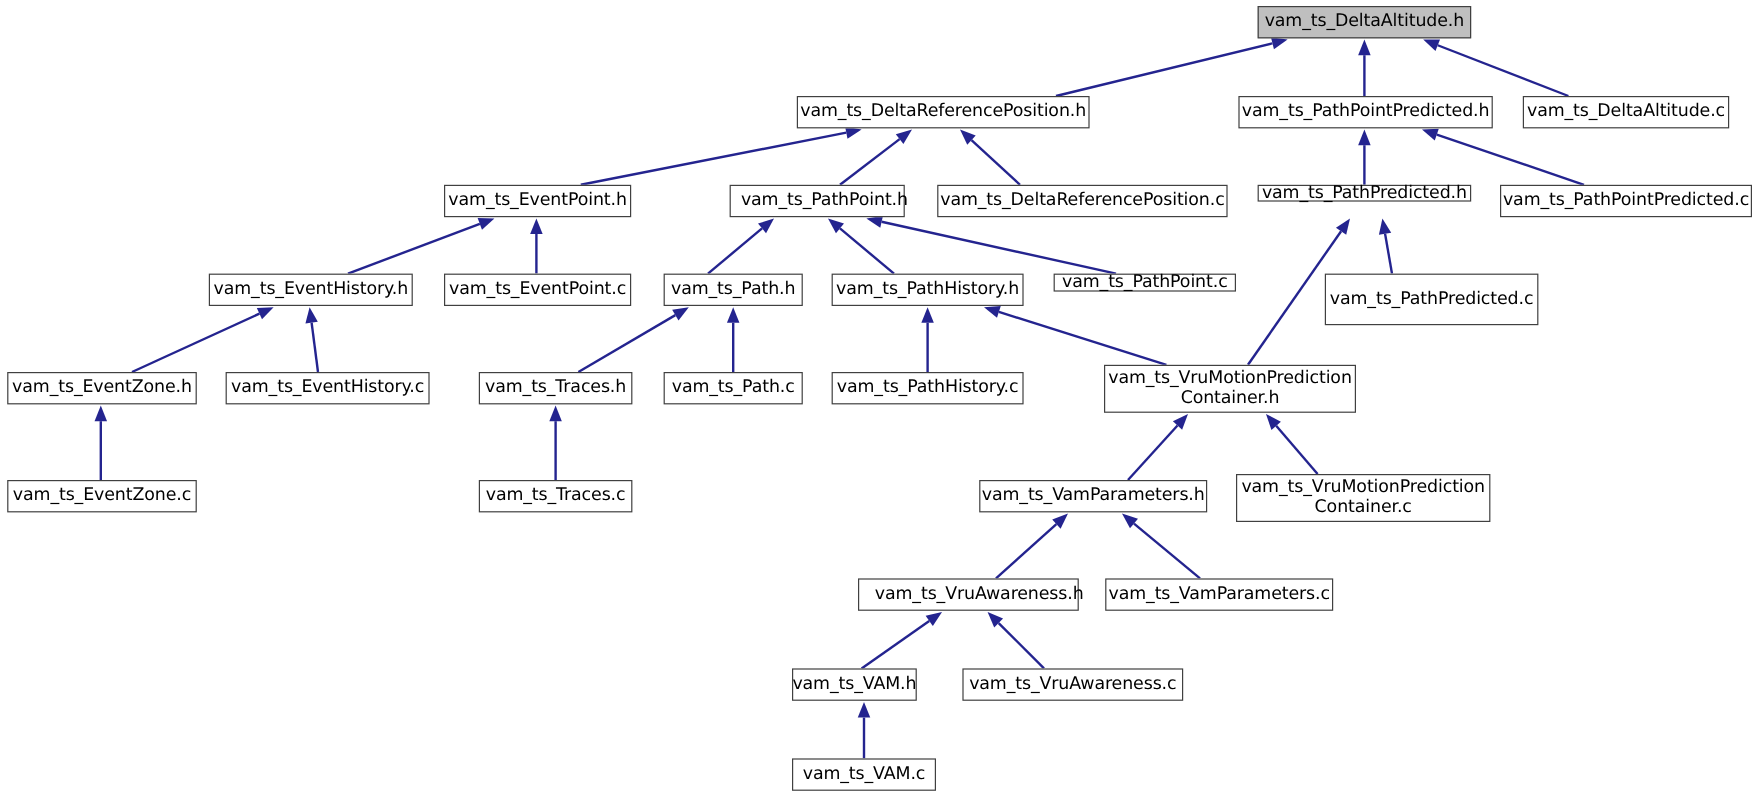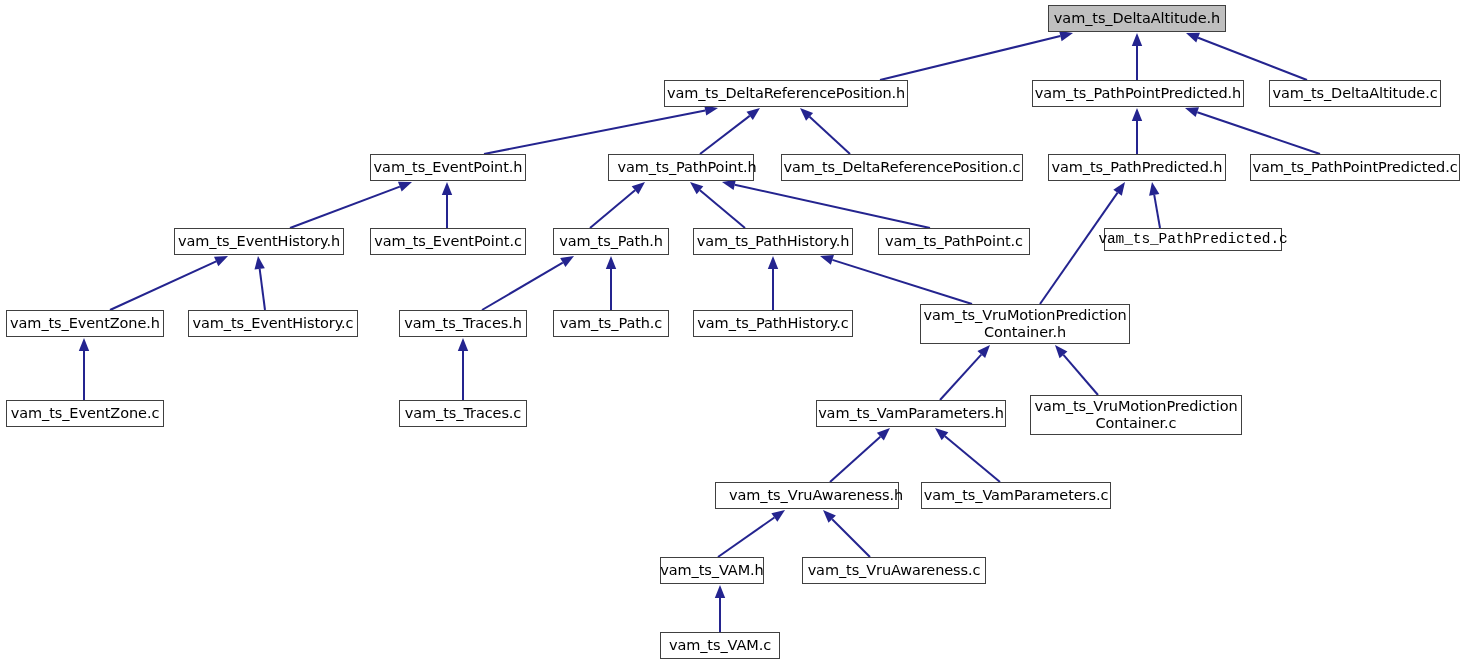--- a/index.html
+++ b/index.html
@@ -104,28 +104,28 @@
       <polygon points="720,585 725.2,598 714.8,598" fill="#24248f"></polygon>
     </svg>
   <div id="nodes-layer">
       <div class="node highlight" style="left: 1048px; top: 5px; width: 178px; height: 27px;">vam_ts_DeltaAltitude.h</div>
       <div class="node" style="left: 664px; top: 80px; width: 244px; height: 27px;">vam_ts_DeltaReferencePosition.h</div>
       <div class="node" style="left: 1032px; top: 80px; width: 212px; height: 27px;">vam_ts_PathPointPredicted.h</div>
       <div class="node" style="left: 1269px; top: 80px; width: 172px; height: 27px;">vam_ts_DeltaAltitude.c</div>
       <div class="node" style="left: 370px; top: 154px; width: 156px; height: 27px;">vam_ts_EventPoint.h</div>
       <div class="node" style="left: 608px; top: 154px; width: 146px; height: 27px; padding-left: 14px;">vam_ts_PathPoint.h</div>
       <div class="node" style="left: 781px; top: 154px; width: 242px; height: 27px;">vam_ts_DeltaReferencePosition.c</div>
-      <div class="node" style="left: 1048px; top: 154px; width: 178px; height: 27px;">vam_ts_PathPredicted.h</div>
+      <div class="node" style="left: 1048px; top: 154px; width: 178px; height: 14px;">vam_ts_PathPredicted.h</div>
       <div class="node" style="left: 1250px; top: 154px; width: 210px; height: 27px; text-align: right;">vam_ts_PathPointPredicted.c</div>
       <div class="node" style="left: 174px; top: 228px; width: 170px; height: 27px;">vam_ts_EventHistory.h</div>
       <div class="node" style="left: 370px; top: 228px; width: 156px; height: 27px;">vam_ts_EventPoint.c</div>
       <div class="node" style="left: 553px; top: 228px; width: 116px; height: 27px;">vam_ts_Path.h</div>
       <div class="node" style="left: 693px; top: 228px; width: 160px; height: 27px;">vam_ts_PathHistory.h</div>
-      <div class="node" style="left: 878px; top: 228px; width: 152px; height: 27px;">vam_ts_PathPoint.c</div>
-      <div class="node" style="left: 1104px; top: 228px; width: 178px; height: 23px; font-family: Liberation Mono, monospace;">vam_ts_PathPredicted.c</div>
+      <div class="node" style="left: 878px; top: 228px; width: 152px; height: 15px;">vam_ts_PathPoint.c</div>
+      <div class="node" style="left: 1104px; top: 228px; width: 178px; height: 43px;">vam_ts_PathPredicted.c</div>
       <div class="node" style="left: 6px; top: 310px; width: 158px; height: 27px;">vam_ts_EventZone.h</div>
       <div class="node" style="left: 188px; top: 310px; width: 170px; height: 27px;">vam_ts_EventHistory.c</div>
       <div class="node" style="left: 399px; top: 310px; width: 128px; height: 27px;">vam_ts_Traces.h</div>
       <div class="node" style="left: 553px; top: 310px; width: 116px; height: 27px;">vam_ts_Path.c</div>
       <div class="node" style="left: 693px; top: 310px; width: 160px; height: 27px;">vam_ts_PathHistory.c</div>
       <div class="node two-line" style="left: 920px; top: 304px; width: 210px; height: 40px;">vam_ts_VruMotionPrediction
 Container.h</div>
       <div class="node" style="left: 6px; top: 400px; width: 158px; height: 27px;">vam_ts_EventZone.c</div>
       <div class="node" style="left: 399px; top: 400px; width: 128px; height: 27px;">vam_ts_Traces.c</div>
       <div class="node" style="left: 816px; top: 400px; width: 190px; height: 27px;">vam_ts_VamParameters.h</div>

